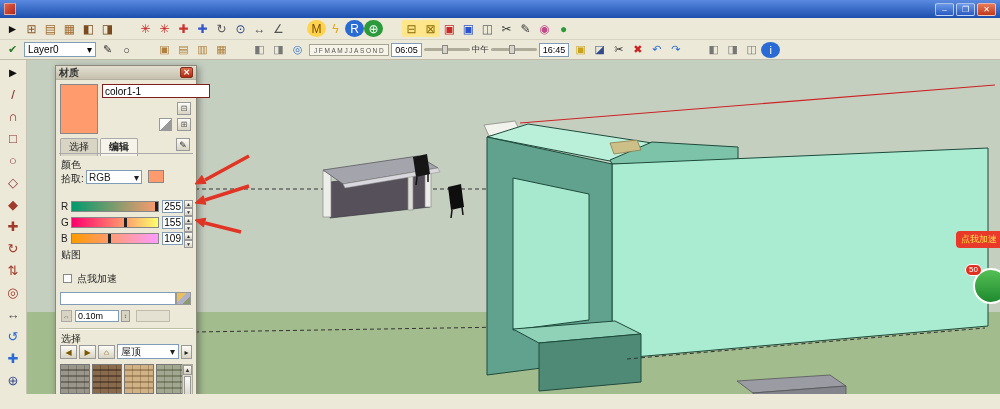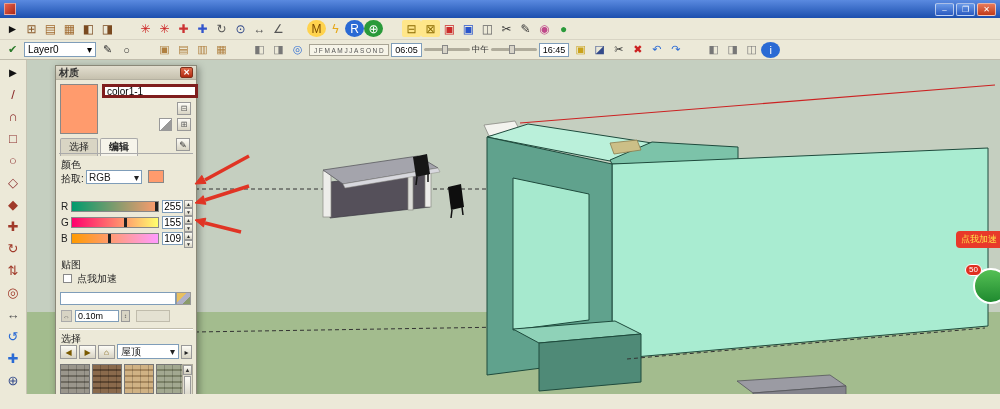--- a/index.html
+++ b/index.html
@@ -63,21 +63,21 @@
             background:#ece9d8; border:1px solid #8a8878; box-shadow:2px 2px 7px rgba(0,0,0,.35);
             font-size:10px; color:#222; }
   .dlg-title { height:14px; background:linear-gradient(#e2decf,#c6c1ae); display:flex; align-items:center;
                padding:0 3px; font-weight:bold; font-size:10px; color:#333; border-bottom:1px solid #b4b0a0; }
   .dlg-close { margin-left:auto; width:13px; height:11px; background:linear-gradient(#e06a4a,#b02a12);
                color:#fff; font-size:8px; line-height:10px; text-align:center; border:1px solid #80301c;
                border-radius:2px; }
   .dlg-body { position:relative; height:100%; }
   .mat-swatch { position:absolute; left:4px; top:4px; width:38px; height:50px; border:1px solid #888;
                 background:var(--swatch); }
-  .mat-name { position:absolute; left:46px; top:4px; width:96px; height:14px; border:3px solid #7f1d1d;
+  .mat-name { position:absolute; left:46px; top:4px; width:108px; height:14px; border:1px solid #7f1d1d;
               background:#fff; font-size:10px; padding:0 2px; font-family:"Liberation Sans",sans-serif; }
   .pane-btn { position:absolute; right:5px; width:14px; height:13px; border:1px solid #999;
               background:linear-gradient(#fdfcf6,#d8d4c4); font-size:8px; line-height:12px; text-align:center; color:#555; }
   .pane-btn.b1 { top:22px; } .pane-btn.b2 { top:38px; }
   .half-chip { position:absolute; right:24px; top:38px; width:13px; height:13px; border:1px solid #999;
                background:linear-gradient(135deg,#fff 50%,#9a9a9a 50%); }
   .tabs { position:absolute; left:4px; top:58px; display:flex; align-items:flex-end; }
   .tab { padding:1px 8px 2px; border:1px solid #aaa; border-bottom:none; background:#d9d5c4;
          margin-right:2px; border-radius:2px 2px 0 0; }
   .tab.active { background:#f6f4ea; font-weight:bold; }
@@ -430,21 +430,21 @@
                 </div>
                 <input class="chan-value" value="109" style="">
                 <div class="chan-spin">
                   <span>▲</span>
                   <span>▼</span>
                 </div>
               </div>
 
           </div>
 
-          <div class="sec-label" style="top:178px;">贴图</div>
+          <div class="sec-label" style="top:168px;">贴图</div>
           <div class="cb" style="top:194px;"></div>
           <div class="sec-label" style="top:192px;left:21px;">点我加速</div>
           <input class="file-field" style="">
           <div class="browse-btn"></div>
           <div class="size-icon">⇔</div>
           <input class="size-field" value="0.10m" style="">
           <div class="size-spin">↕</div>
           <div class="size-ghost"></div>
 
           <div class="dlg-hr"></div>

